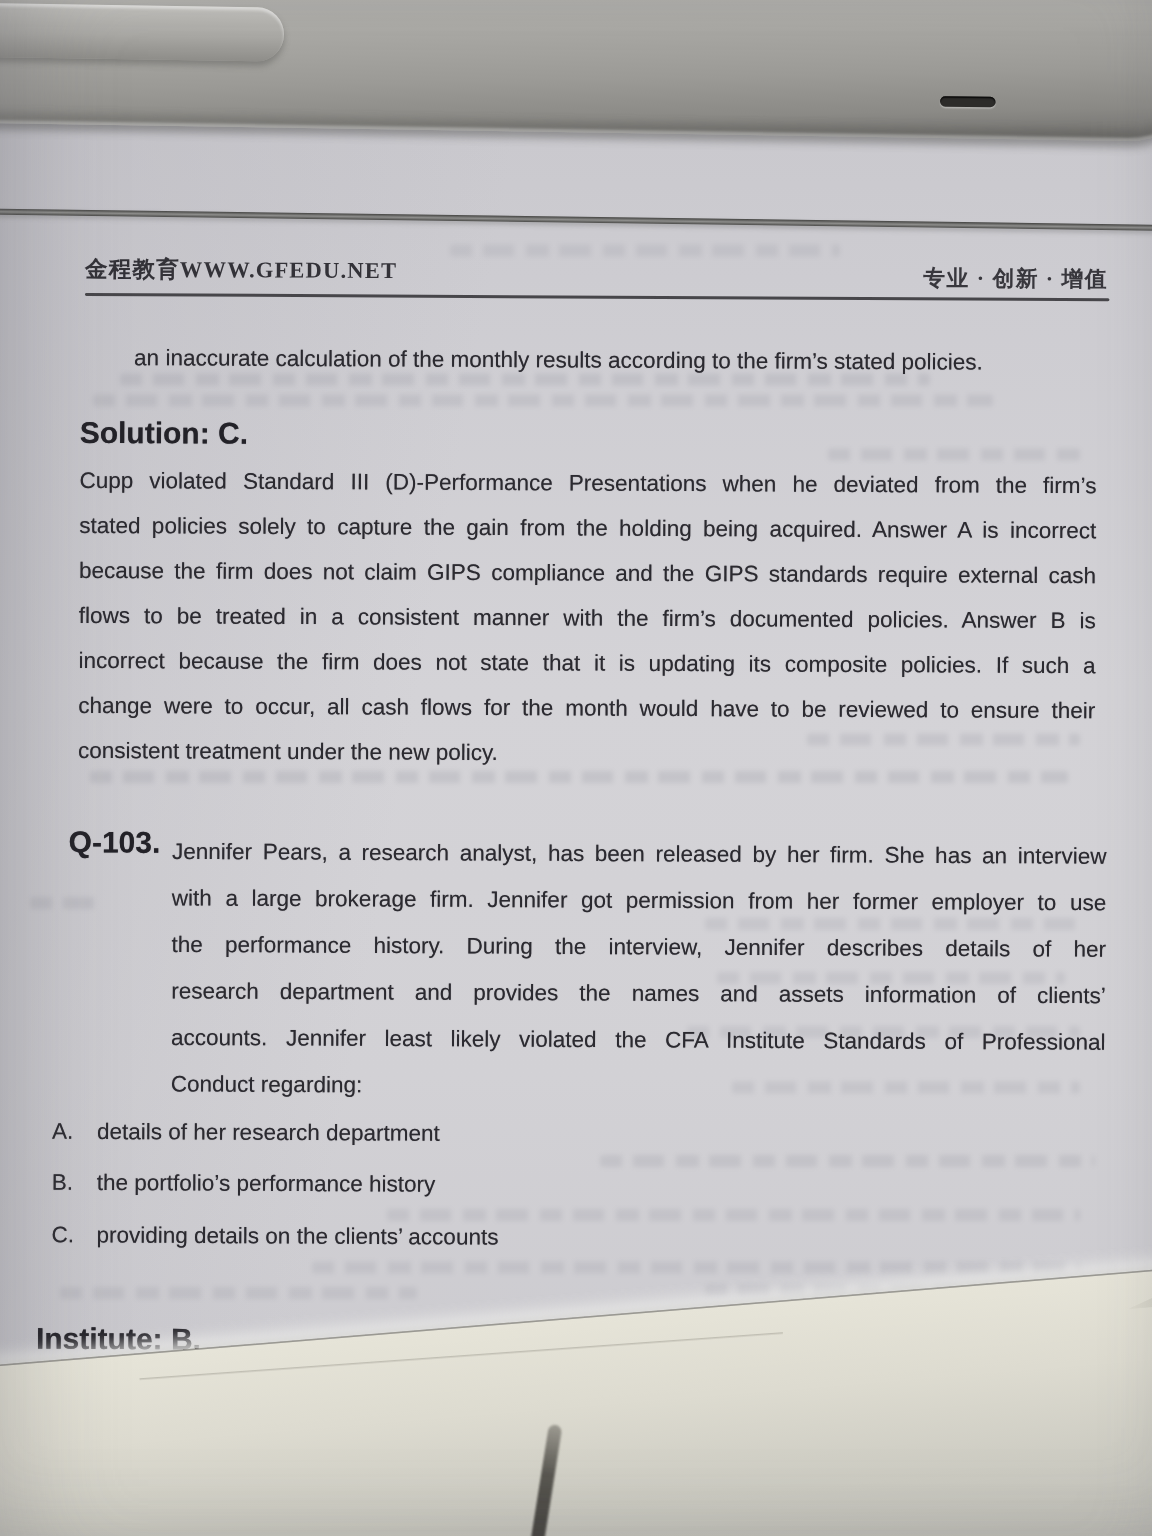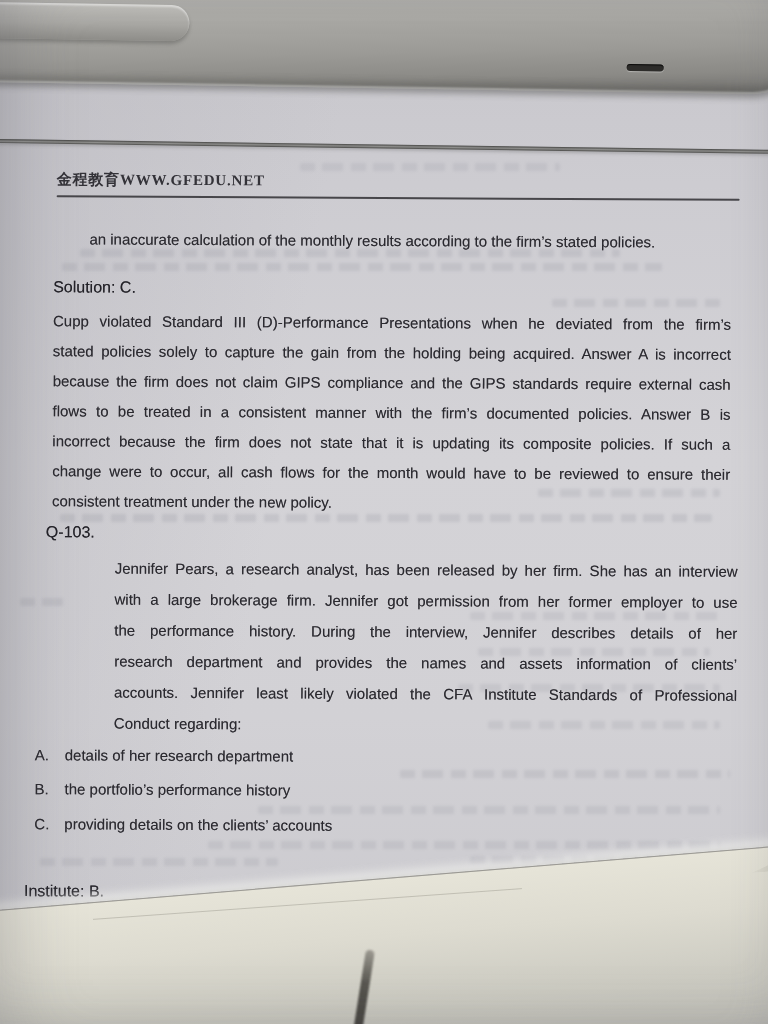--- a/index.html
+++ b/index.html
@@ -53,26 +53,26 @@
     font-size:15px; font-weight:bold; letter-spacing:.8px; color:#333238;
   }
   .hdr-right{
     left:555px; top:175px; width:182px; text-align:right;
     font-family:"Liberation Serif","DejaVu Serif",serif;
     font-size:14.5px; font-weight:bold; letter-spacing:1px; color:#38373d;
   }
   .hdr-rule{left:55px; top:197px; width:683px; height:2px; background:#47464a; border-radius:1px;}
   .bodytxt{font-size:15px; line-height:30px; text-shadow:0 0 .5px rgba(43,42,48,.55);}
   .intro{left:88px; top:226px; width:650px; white-space:nowrap;}
-  .boldlbl{font-weight:normal; font-size:16px; color:#232228; text-shadow:0 0 .5px rgba(35,34,40,.6);}
+  .boldlbl{font-weight:bold; font-size:20px; color:#232228; text-shadow:0 0 .5px rgba(35,34,40,.6);}
   .sol-c{left:52px; top:280px;}
   .sol-para{left:52px; top:308px; width:678px;}
   .jlines > div{white-space:nowrap; text-align:justify; text-align-last:justify; overflow:visible;}
   .jlines > div:last-child{text-align-last:left;}
-  .q-label{left:46px; top:525px;}
+  .q-label{left:46px; top:553px;}
   .q-lines{left:115px; top:554px; width:623px; line-height:31px;}
   .option-row{left:36px; height:22px; font-size:15px; text-shadow:0 0 .5px rgba(43,42,48,.55);}
   .opt-a{top:748px;} .opt-b{top:782px;} .opt-c{top:817px;}
   .opt-label{display:inline-block; width:30px;}
   .sol-b{left:26px; top:884px;}
   
   .ghost{
     position:absolute; height:8px; border-radius:2px; filter:blur(1.6px);
     background:repeating-linear-gradient(90deg,
       rgba(108,110,124,.9) 0 15px, rgba(108,110,124,0) 15px 22px,
@@ -130,20 +130,21 @@
       <div class="ghost" style="left: 400px; top: 770px; width: 330px; opacity: 0.14;"></div>
       <div class="ghost" style="left: 258px; top: 806px; width: 462px; opacity: 0.13;"></div>
       <div class="ghost" style="left: 208px; top: 841px; width: 512px; opacity: 0.13;"></div>
       <div class="ghost" style="left: 40px; top: 858px; width: 238px; opacity: 0.13;"></div>
       <div class="ghost" style="left: 470px; top: 856px; width: 250px; opacity: 0.12;"></div>
     </div>
 
   <div class="page">
 
     <div class="abs hdr-left">金程教育WWW.GFEDU.NET</div>
+    <div class="abs hdr-right">专业 · 创新 · 增值</div>
     <div class="abs hdr-rule"></div>
 
     <div class="abs bodytxt intro">an inaccurate calculation of the monthly results according to the firm’s stated policies.</div>
 
     <div class="abs boldlbl sol-c">Solution: C.</div>
 
     <div class="abs bodytxt jlines sol-para">
         <div>Cupp violated Standard III (D)-Performance Presentations when he deviated from the firm’s</div>
         <div>stated policies solely to capture the gain from the holding being acquired. Answer A is incorrect</div>
         <div>because the firm does not claim GIPS compliance and the GIPS standards require external cash</div>

